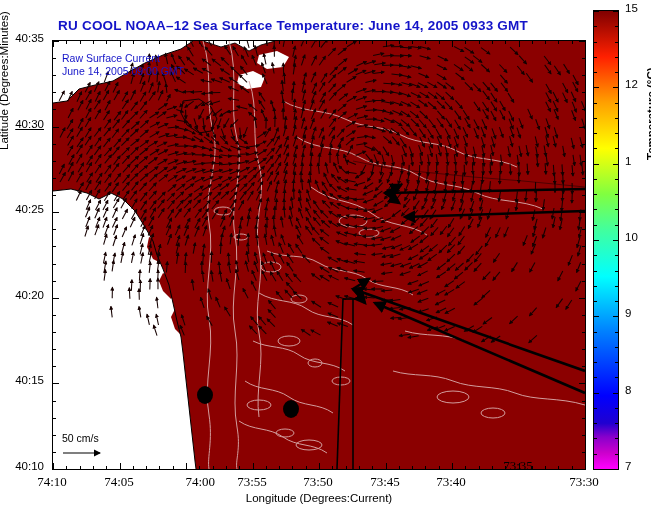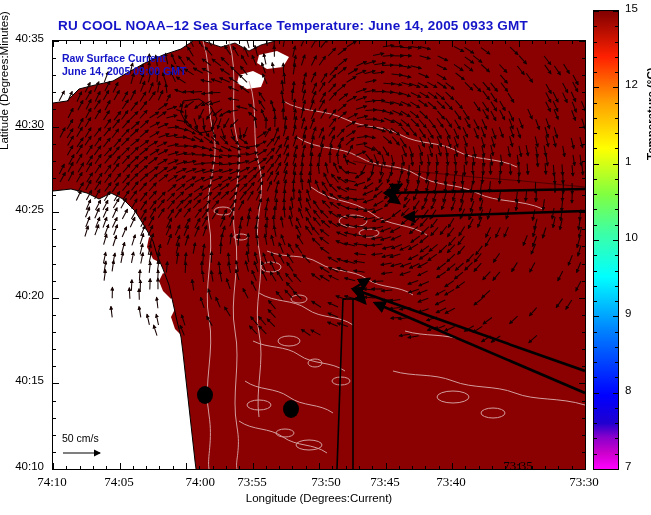--- a/index.html
+++ b/index.html
@@ -25,21 +25,21 @@
               text-align:center;font-family:Liberation Serif, serif;}
 
   
   #ytitle{position:absolute;left:-2px;top:150px;font-size:11.5px;color:#000;
           transform:rotate(-90deg);transform-origin:left top;white-space:nowrap;}
   #xtitle{position:absolute;left:52px;top:492px;width:534px;text-align:center;
           font-size:11.5px;color:#000;white-space:nowrap;}
 
   
   #annot{position:absolute;left:62px;top:52px;font-size:10.5px;color:#1414c8;
-         line-height:13px;white-space:nowrap;z-index:40;font-weight:bold;}
+         line-height:13px;white-space:nowrap;z-index:40;font-weight:normal;}
 
   
   #scalebar{position:absolute;left:62px;top:432px;z-index:40;}
   #scalebar .sb-txt{font-size:10.5px;color:#000;white-space:nowrap;}
   #scalebar svg{display:block;margin-top:3px;}
 
   
   #cbar{position:absolute;left:593px;top:10px;width:26px;height:460px;
         border:1px solid #000;box-sizing:border-box;}
   #cbargrad{position:absolute;inset:0;}
@@ -1493,21 +1493,21 @@
     <div class="ylabel-txt" style="left: 0px; width: 44px; top: 203px;">40:25</div>
     <div class="ylabel-txt" style="left: 0px; width: 44px; top: 289px;">40:20</div>
     <div class="ylabel-txt" style="left: 0px; width: 44px; top: 374px;">40:15</div>
     <div class="ylabel-txt" style="left: 0px; width: 44px; top: 460px;">40:10</div>
   </div>
 <div id="xlabels">
     <div class="xlabel-txt" style="left: 22px; width: 60px; top: 474px;">74:10</div>
     <div class="xlabel-txt" style="left: 89px; width: 60px; top: 474px;">74:05</div>
     <div class="xlabel-txt" style="left: 155px; width: 60px; top: 474px; text-align: right;">74:00</div>
     <div class="xlabel-txt" style="left: 222px; width: 60px; top: 474px;">73:55</div>
-    <div class="xlabel-txt" style="left: 296px; width: 60px; top: 474px;">73:50</div>
+    <div class="xlabel-txt" style="left: 288px; width: 60px; top: 474px;">73:50</div>
     <div class="xlabel-txt" style="left: 355px; width: 60px; top: 474px;">73:45</div>
     <div class="xlabel-txt" style="left: 421px; width: 60px; top: 474px;">73:40</div>
     <div class="xlabel-txt" style="left: 488px; width: 60px; top: 458px;">73:35</div>
     <div class="xlabel-txt" style="left: 554px; width: 60px; top: 474px;">73:30</div>
   </div>
 
 <div id="ytitle">Latitude (Degrees:Minutes)</div>
 <div id="xtitle">Longitude (Degrees:Current)</div>
 
 <div id="annot">

